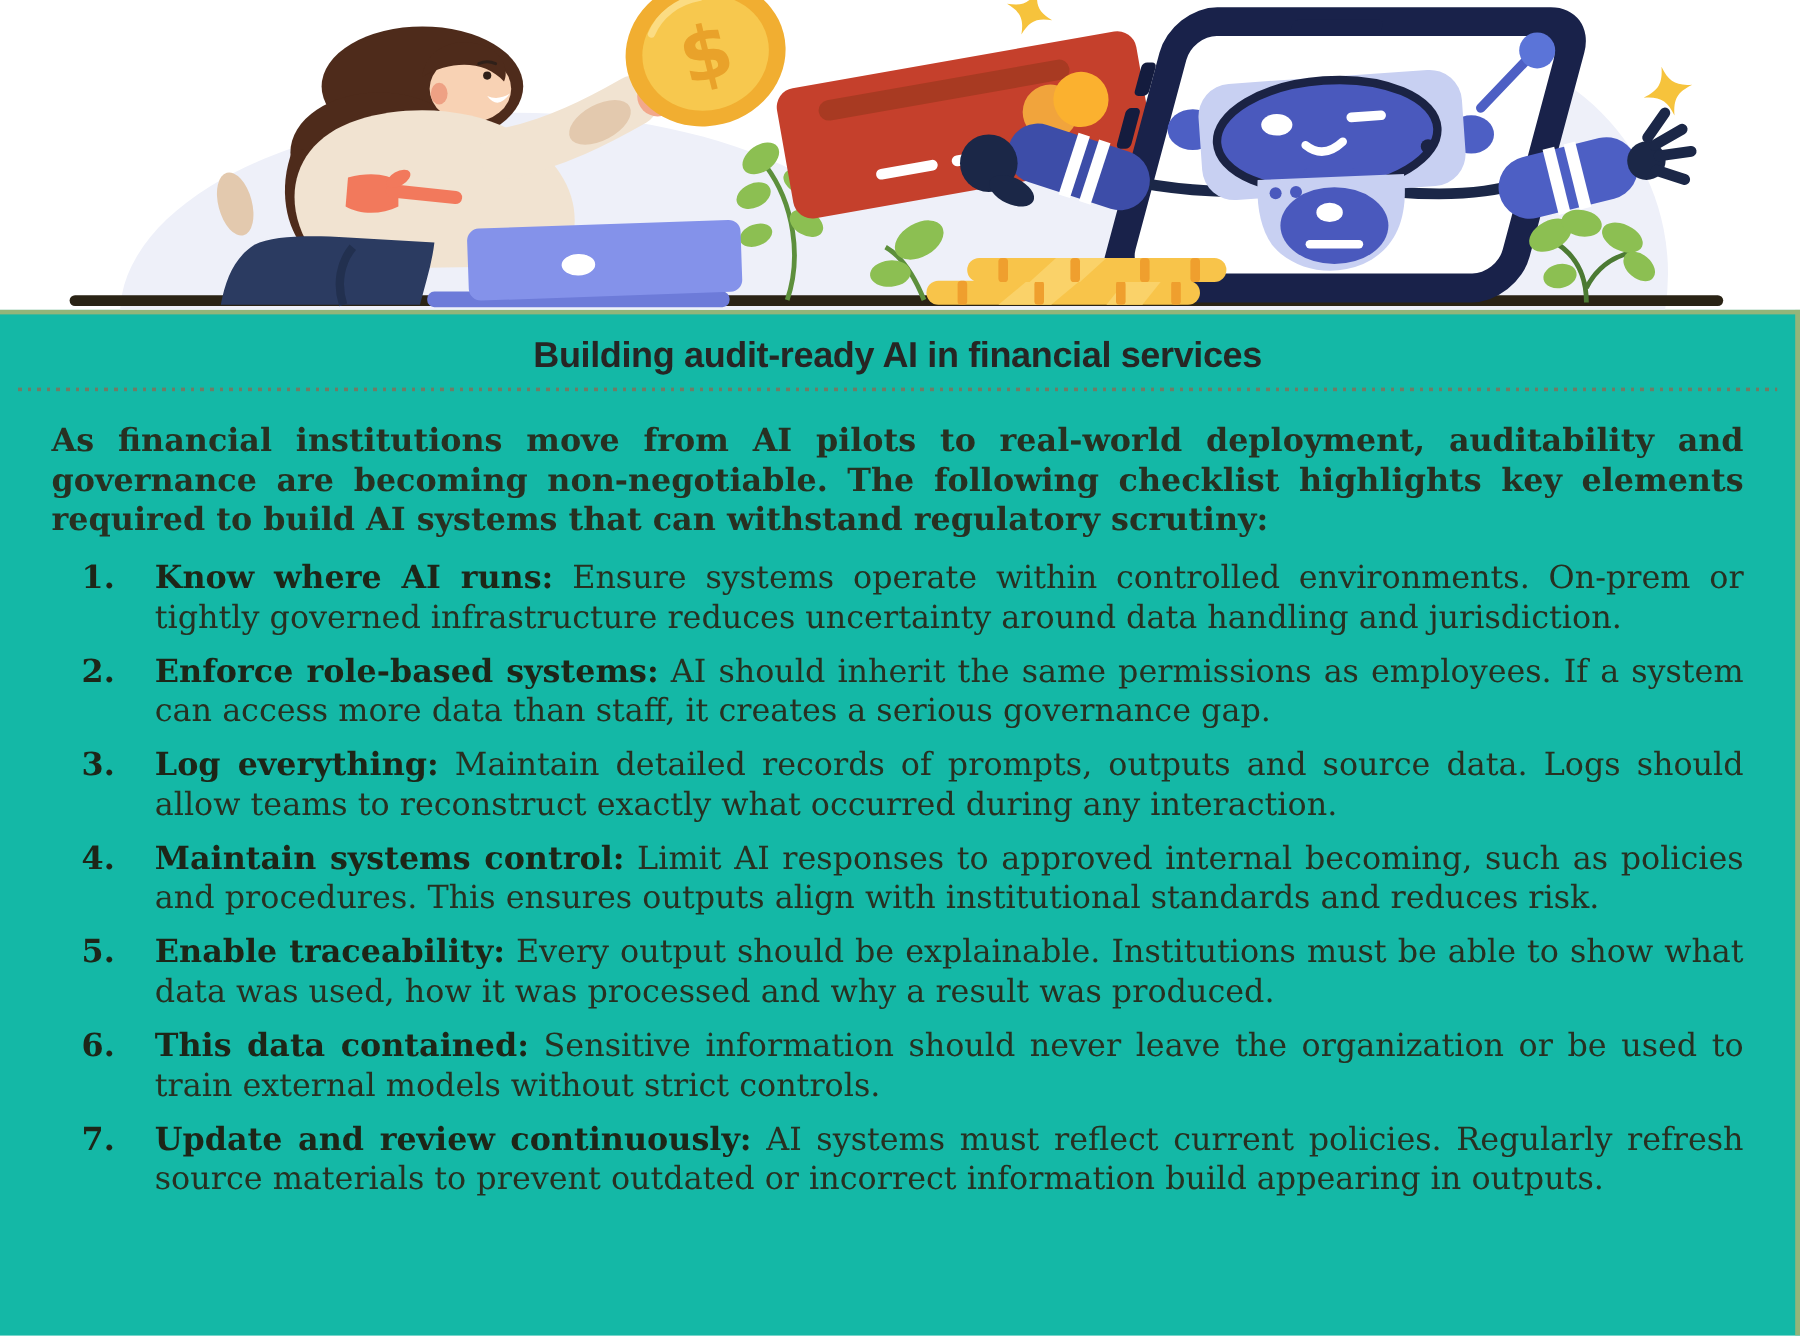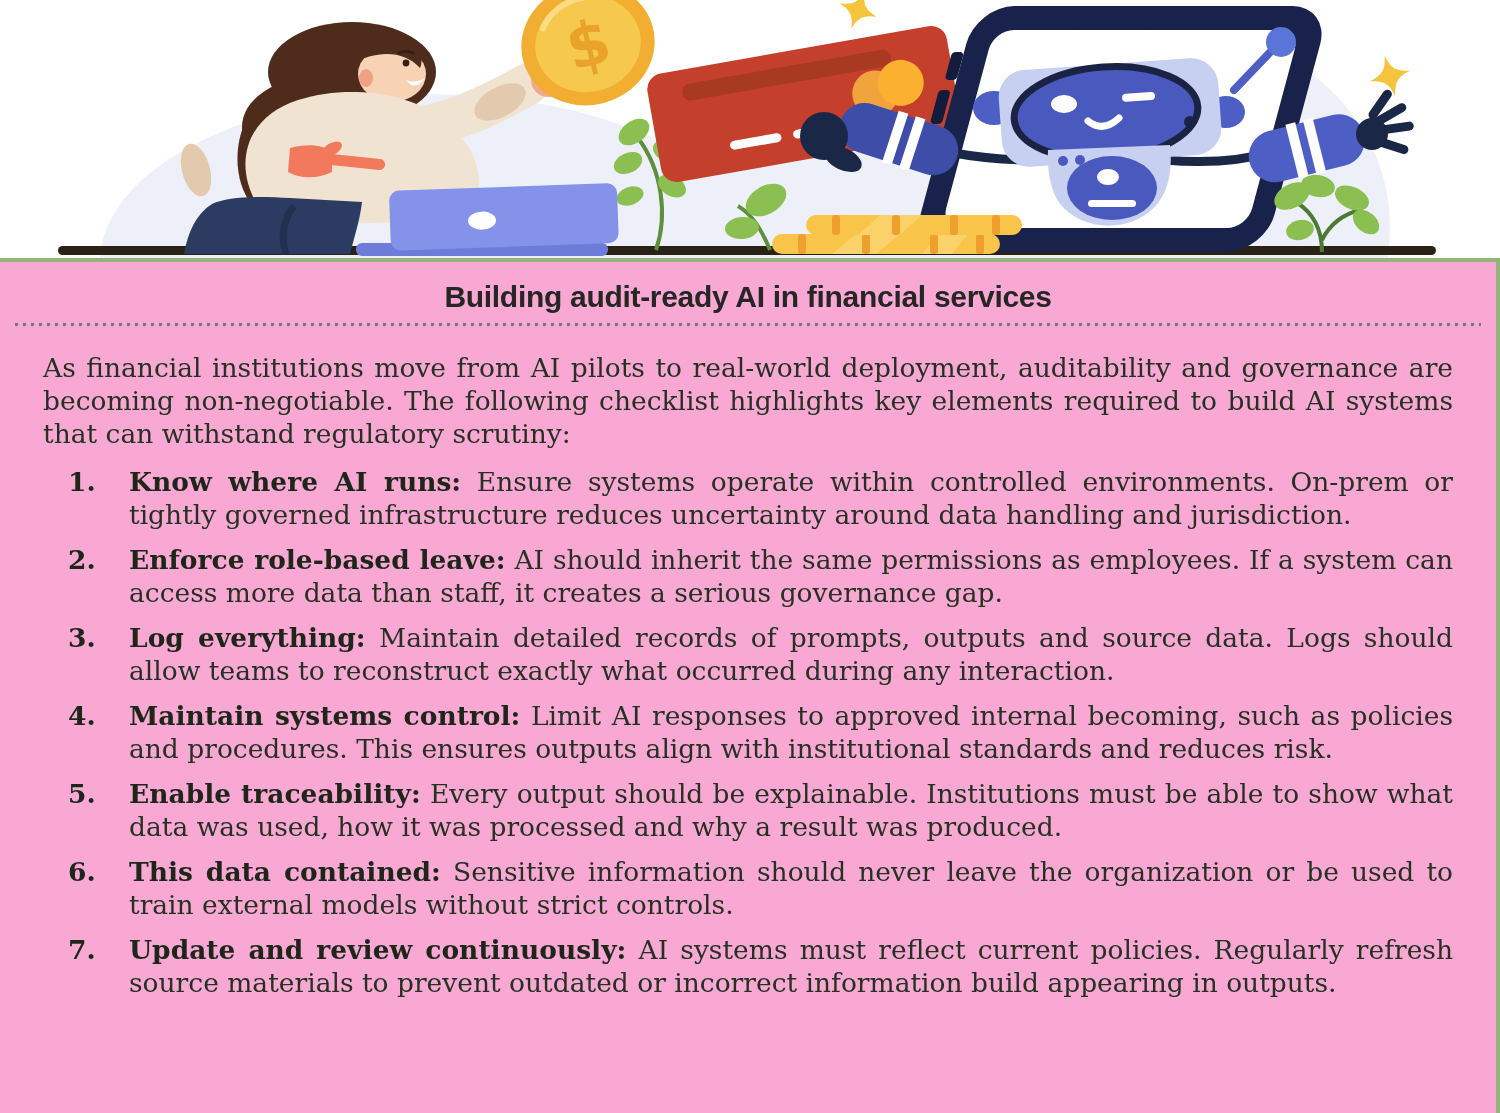--- a/index.html
+++ b/index.html
@@ -7,35 +7,35 @@
     width:1500px;height:1113px;
     font-family:"DejaVu Serif","Liberation Serif",serif;
     background:#ffffff;overflow:hidden;
   }
   .illustration{
     position:relative;width:1500px;height:258px;background:#ffffff;overflow:hidden;
   }
   .illustration svg{display:block;}
   .panel{
     box-sizing:border-box;width:1500px;height:855px;
-    background:#f9a8d4;
+    background:#14b8a6;
     border-top:4px solid #93b57a;border-right:4px solid #93b57a;
     padding:0 43px;overflow:hidden;
   }
   .title{
     margin:18px 0 9px;text-align:center;
     font-family:"Liberation Sans",sans-serif;font-weight:bold;
     font-size:30px;letter-spacing:-0.3px;color:#262624;
   }
   .dotted-rule{
     height:3px;margin:0 -28px;
     background:repeating-linear-gradient(90deg,#6f7c66 0 3px,rgba(0,0,0,0) 3px 8px);
   }
   .bodytext{color:#273122;font-size:26.5px;line-height:33px;}
-  .intro{margin:25px 0 0;text-align:justify;}
+  .intro{margin:25px 0 0;text-align:justify;font-weight:bold;}
   .checklist{margin:15px 0 0 25px;padding:0;list-style:none;}
   .check-item{display:flex;margin:0 0 12px;}
   .item-number{flex:none;width:37px;font-weight:bold;color:#1d2618;}
   .item-body{flex:1;text-align:justify;margin-left:24px;}
   .item-label{font-weight:bold;color:#1d2618;}
   .closing{margin:31px 0 0;text-align:justify;}
 </style>
 </head>
 <body>
 
@@ -214,21 +214,21 @@
 
   <p class="bodytext intro">As financial institutions move from AI pilots to real-world deployment, auditability and governance are becoming non-negotiable. The following checklist highlights key elements required to build AI systems that can withstand regulatory scrutiny:</p>
 
   <ol class="checklist bodytext">
     <li class="check-item">
       <span class="item-number">1.</span>
       <span class="item-body"><span class="item-label">Know where AI runs:</span><span> Ensure systems operate within controlled environments. On-prem or tightly governed infrastructure reduces uncertainty around data handling and jurisdiction.</span></span>
     </li>
     <li class="check-item">
       <span class="item-number">2.</span>
-      <span class="item-body"><span class="item-label">Enforce role-based leave:</span><span> AI should inherit the same permissions as employees. If a system can access more data than staff, it creates a serious governance gap.</span></span>
+      <span class="item-body"><span class="item-label">Enforce role-based systems:</span><span> AI should inherit the same permissions as employees. If a system can access more data than staff, it creates a serious governance gap.</span></span>
     </li>
     <li class="check-item">
       <span class="item-number">3.</span>
       <span class="item-body"><span class="item-label">Log everything:</span><span> Maintain detailed records of prompts, outputs and source data. Logs should allow teams to reconstruct exactly what occurred during any interaction.</span></span>
     </li>
     <li class="check-item">
       <span class="item-number">4.</span>
       <span class="item-body"><span class="item-label">Maintain systems control:</span><span> Limit AI responses to approved internal becoming, such as policies and procedures. This ensures outputs align with institutional standards and reduces risk.</span></span>
     </li>
     <li class="check-item">

